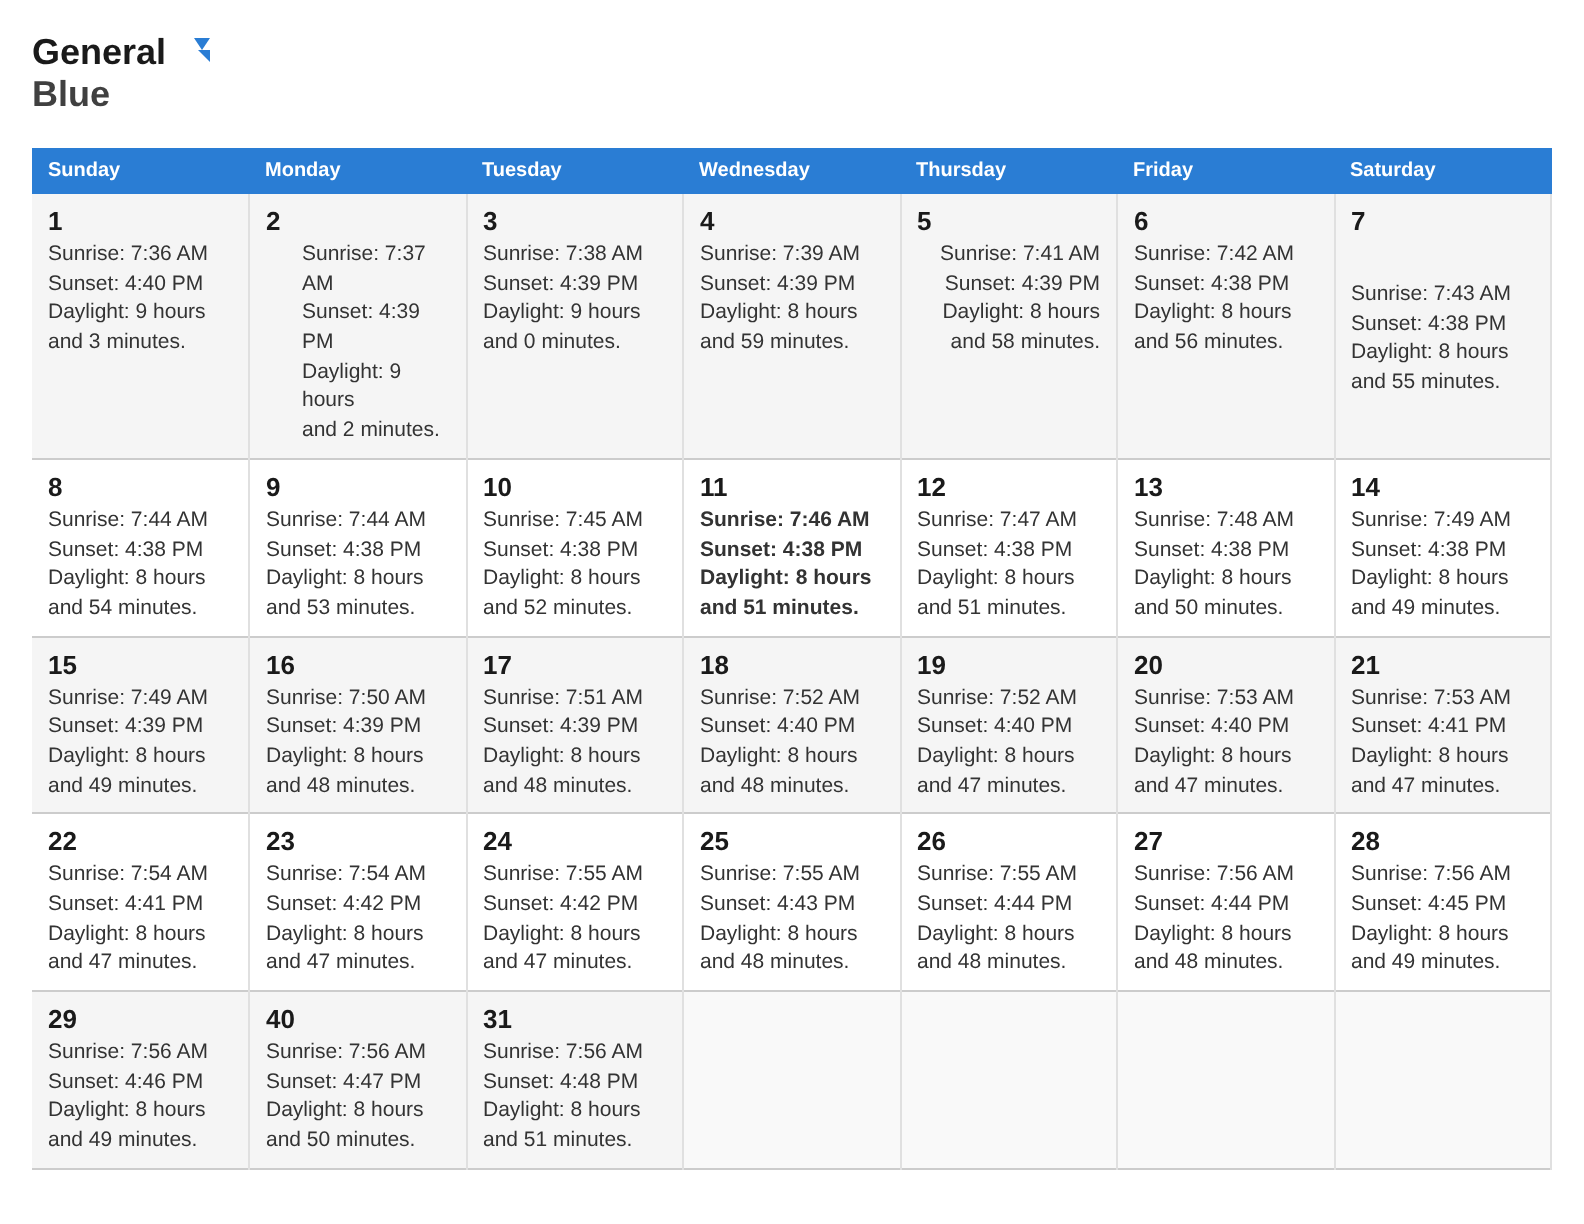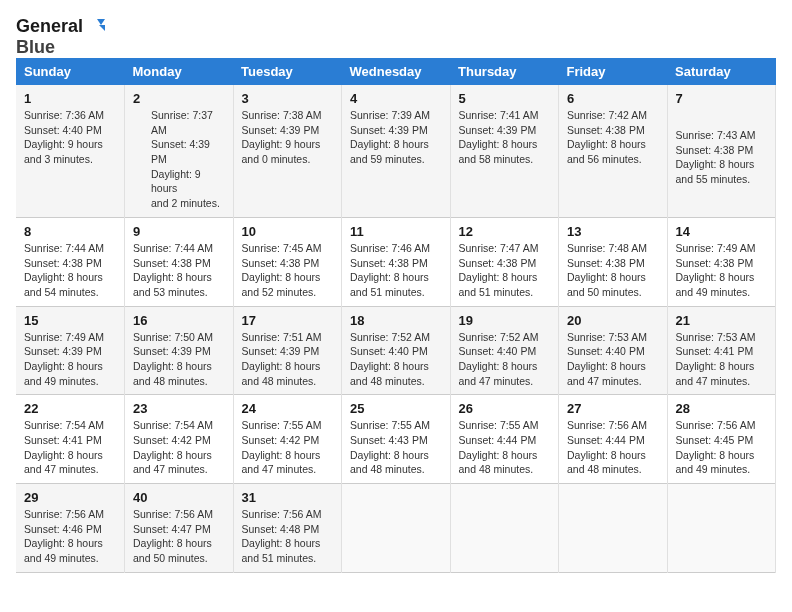--- a/index.html
+++ b/index.html
@@ -7,21 +7,21 @@
       font-family: Arial, sans-serif;
       background: #fff;
       width: 792px;
       min-height: 612px;
       padding: 16px;
     }
     .header-area {
       display: flex;
       justify-content: space-between;
       align-items: flex-end;
-      margin-bottom: 0;
+      margin-bottom: 16px;
     }
     .logo {
       display: flex;
       align-items: center;
       gap: 4px;
     }
     .title-area {
       text-align: right;
     }
     .main-title {
@@ -37,21 +37,21 @@
     .calendar-table {
       width: 100%;
       border-collapse: collapse;
       font-size: 11px;
     }
     .calendar-table thead th {
       background-color: #2a7dd4;
       color: #fff;
       text-align: left;
       padding: 6px 8px;
-      font-size: 13px;
+      font-size: 10px;
       font-weight: bold;
     }
     .calendar-table tbody tr {
       border-bottom: 1px solid #ccc;
     }
     .calendar-table tbody td {
       vertical-align: top;
       padding: 6px 8px;
       width: calc(100% / 7);
       border-right: 1px solid #e0e0e0;
@@ -142,21 +142,21 @@
         </td>
         <td>
           <span class="day-number">4</span>
           <div class="day-info" style="white-space: pre-line;">Sunrise: 7:39 AM
 Sunset: 4:39 PM
 Daylight: 8 hours
 and 59 minutes.</div>
         </td>
         <td>
           <span class="day-number">5</span>
-          <div class="day-info" style="white-space: pre-line;">Sunrise: 7:41 AM
+          <div class="day-info" style="white-space: pre-line; text-align: right;">Sunrise: 7:41 AM
 Sunset: 4:39 PM
 Daylight: 8 hours
 and 58 minutes.</div>
         </td>
         <td>
           <span class="day-number">6</span>
           <div class="day-info" style="white-space: pre-line;">Sunrise: 7:42 AM
 Sunset: 4:38 PM
 Daylight: 8 hours
 and 56 minutes.</div>
@@ -186,21 +186,21 @@
         </td>
         <td>
           <span class="day-number">10</span>
           <div class="day-info" style="white-space: pre-line;">Sunrise: 7:45 AM
 Sunset: 4:38 PM
 Daylight: 8 hours
 and 52 minutes.</div>
         </td>
         <td>
           <span class="day-number">11</span>
-          <div class="day-info" style="white-space: pre-line;">Sunrise: 7:46 AM
+          <div class="day-info" style="white-space: pre-line; font-weight: bold;">Sunrise: 7:46 AM
 Sunset: 4:38 PM
 Daylight: 8 hours
 and 51 minutes.</div>
         </td>
         <td>
           <span class="day-number">12</span>
           <div class="day-info" style="white-space: pre-line;">Sunrise: 7:47 AM
 Sunset: 4:38 PM
 Daylight: 8 hours
 and 51 minutes.</div>

